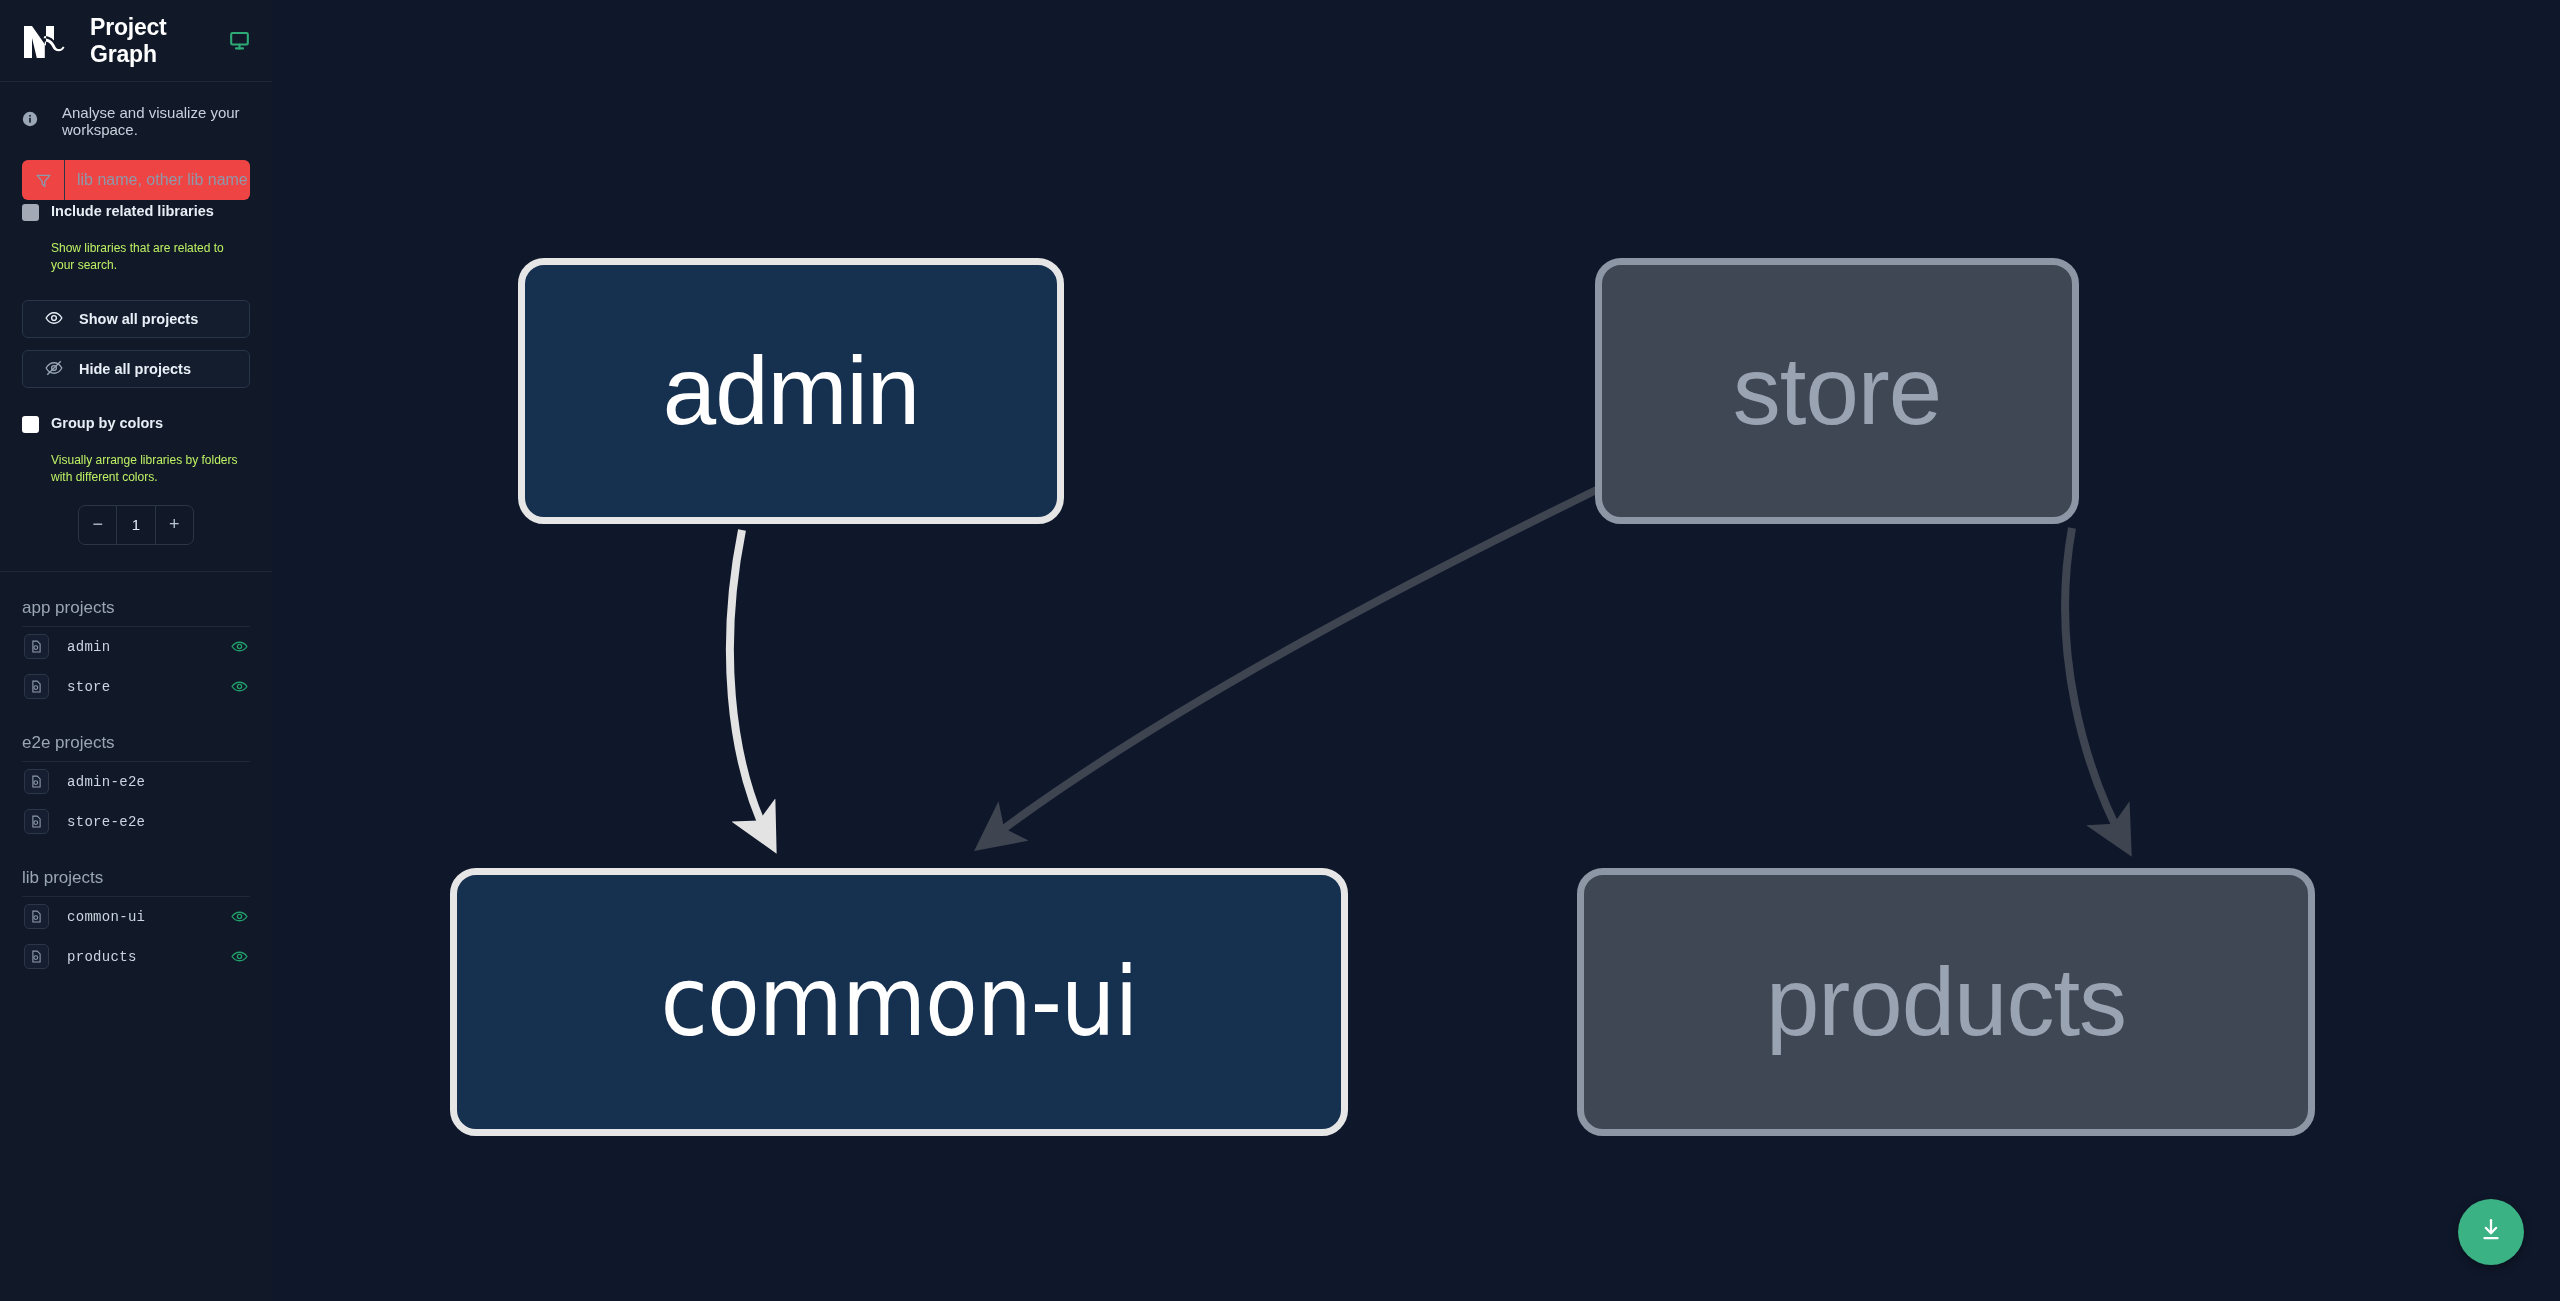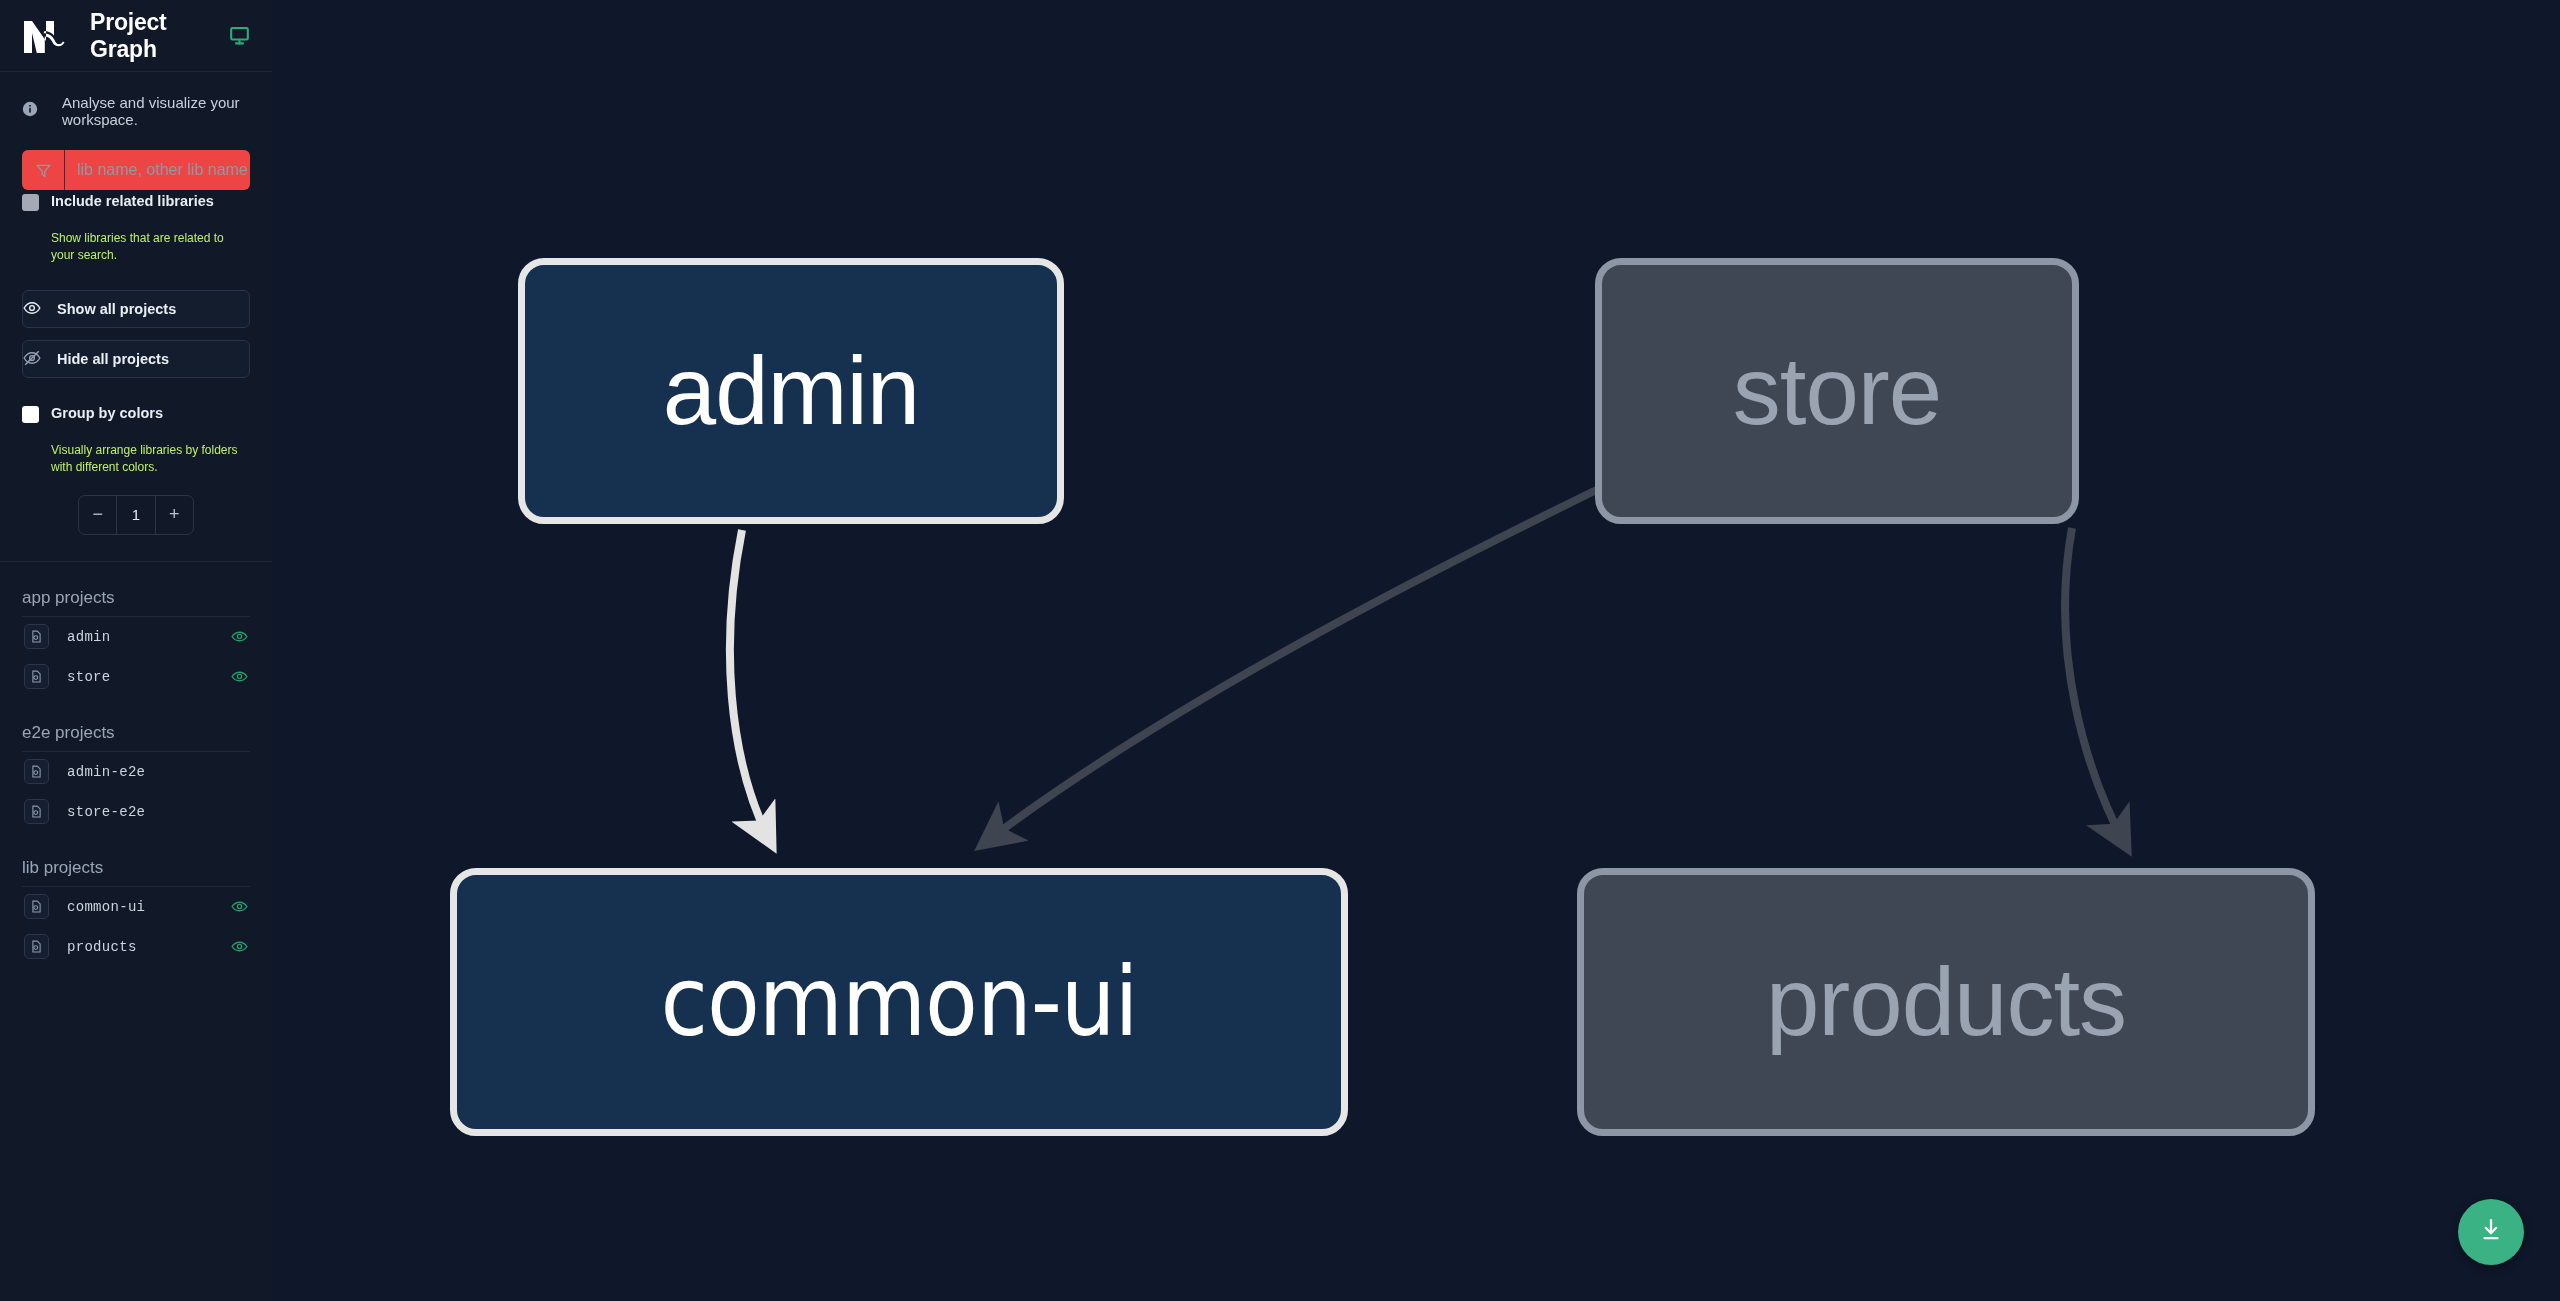--- a/index.html
+++ b/index.html
@@ -20,21 +20,21 @@
     display: flex; flex-direction: column;
   }
   .resize-handle {
     position: absolute; left: 272px; top: 0;
     width: 15px; height: 1301px;
     background: #f8fafc;
     cursor: col-resize;
   }
 
   .sb-header {
-    height: 72px;
+    height: 82px;
     display: flex; align-items: center;
     padding: 0 22px;
     border-bottom: 1px solid #1e2937;
   }
   .nx-logo { width: 46px; height: 38px; flex: 0 0 auto; }
   .sb-title {
     font-size: 23px; font-weight: bold; color: #ffffff;
     margin-left: 22px; letter-spacing: -0.2px;
   }
   .monitor-icon { margin-left: 22px; display: flex; align-items: center; }
@@ -87,21 +87,21 @@
   .check-label { font-size: 14.5px; font-weight: bold; color: #e8eef6; line-height: 1.35; }
   .check-desc { font-size: 12px; color: #bef264; line-height: 1.45; margin-top: 18px; }
 
   .btn-wide {
     margin: 0 22px;
     height: 38px;
     background: #131d2e;
     border: 1px solid #283449;
     border-radius: 6px;
     display: flex; align-items: center;
-    gap: 16px;
+    padding-left: 22px; gap: 16px;
     color: #e9eff7; font-size: 14.5px; font-weight: bold;
     cursor: pointer;
   }
   .btn-wide.first { margin-top: 26px; }
   .btn-wide.second { margin-top: 12px; }
 
   .stepper {
     margin: 18px auto 0 auto;
     width: 116px; height: 40px;
     border: 1px solid #2a3purple; border-radius: 7px;

